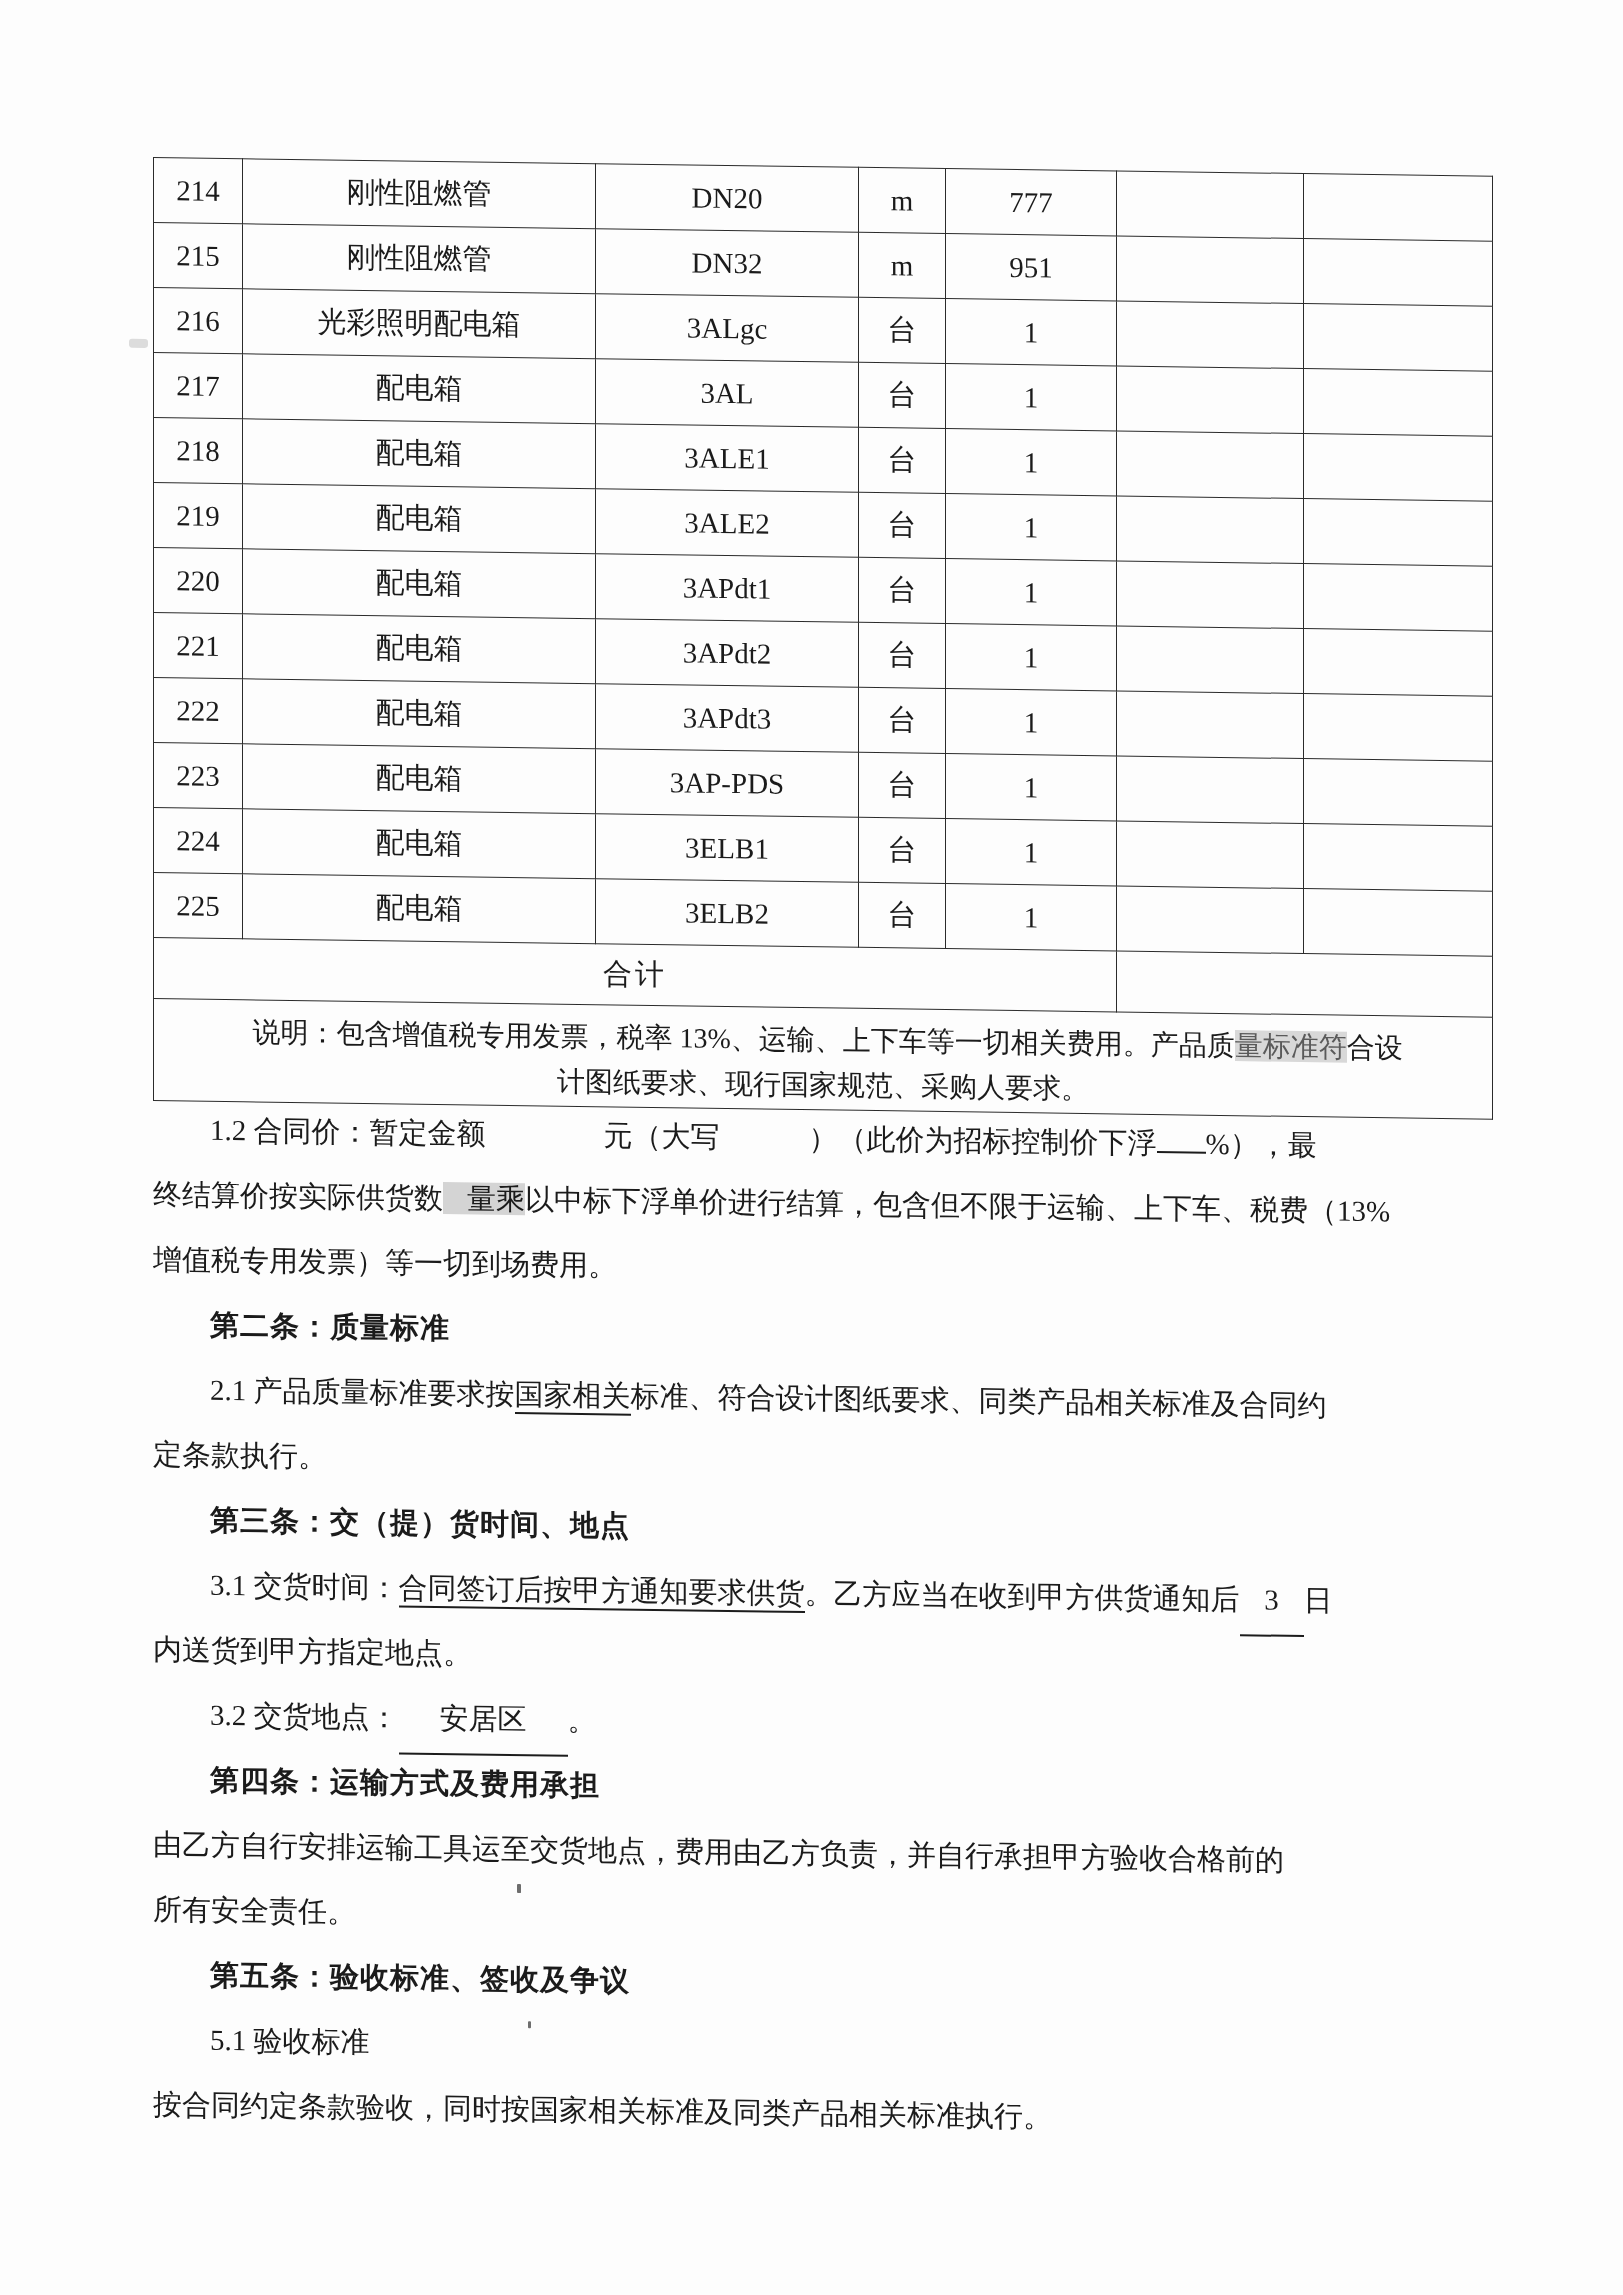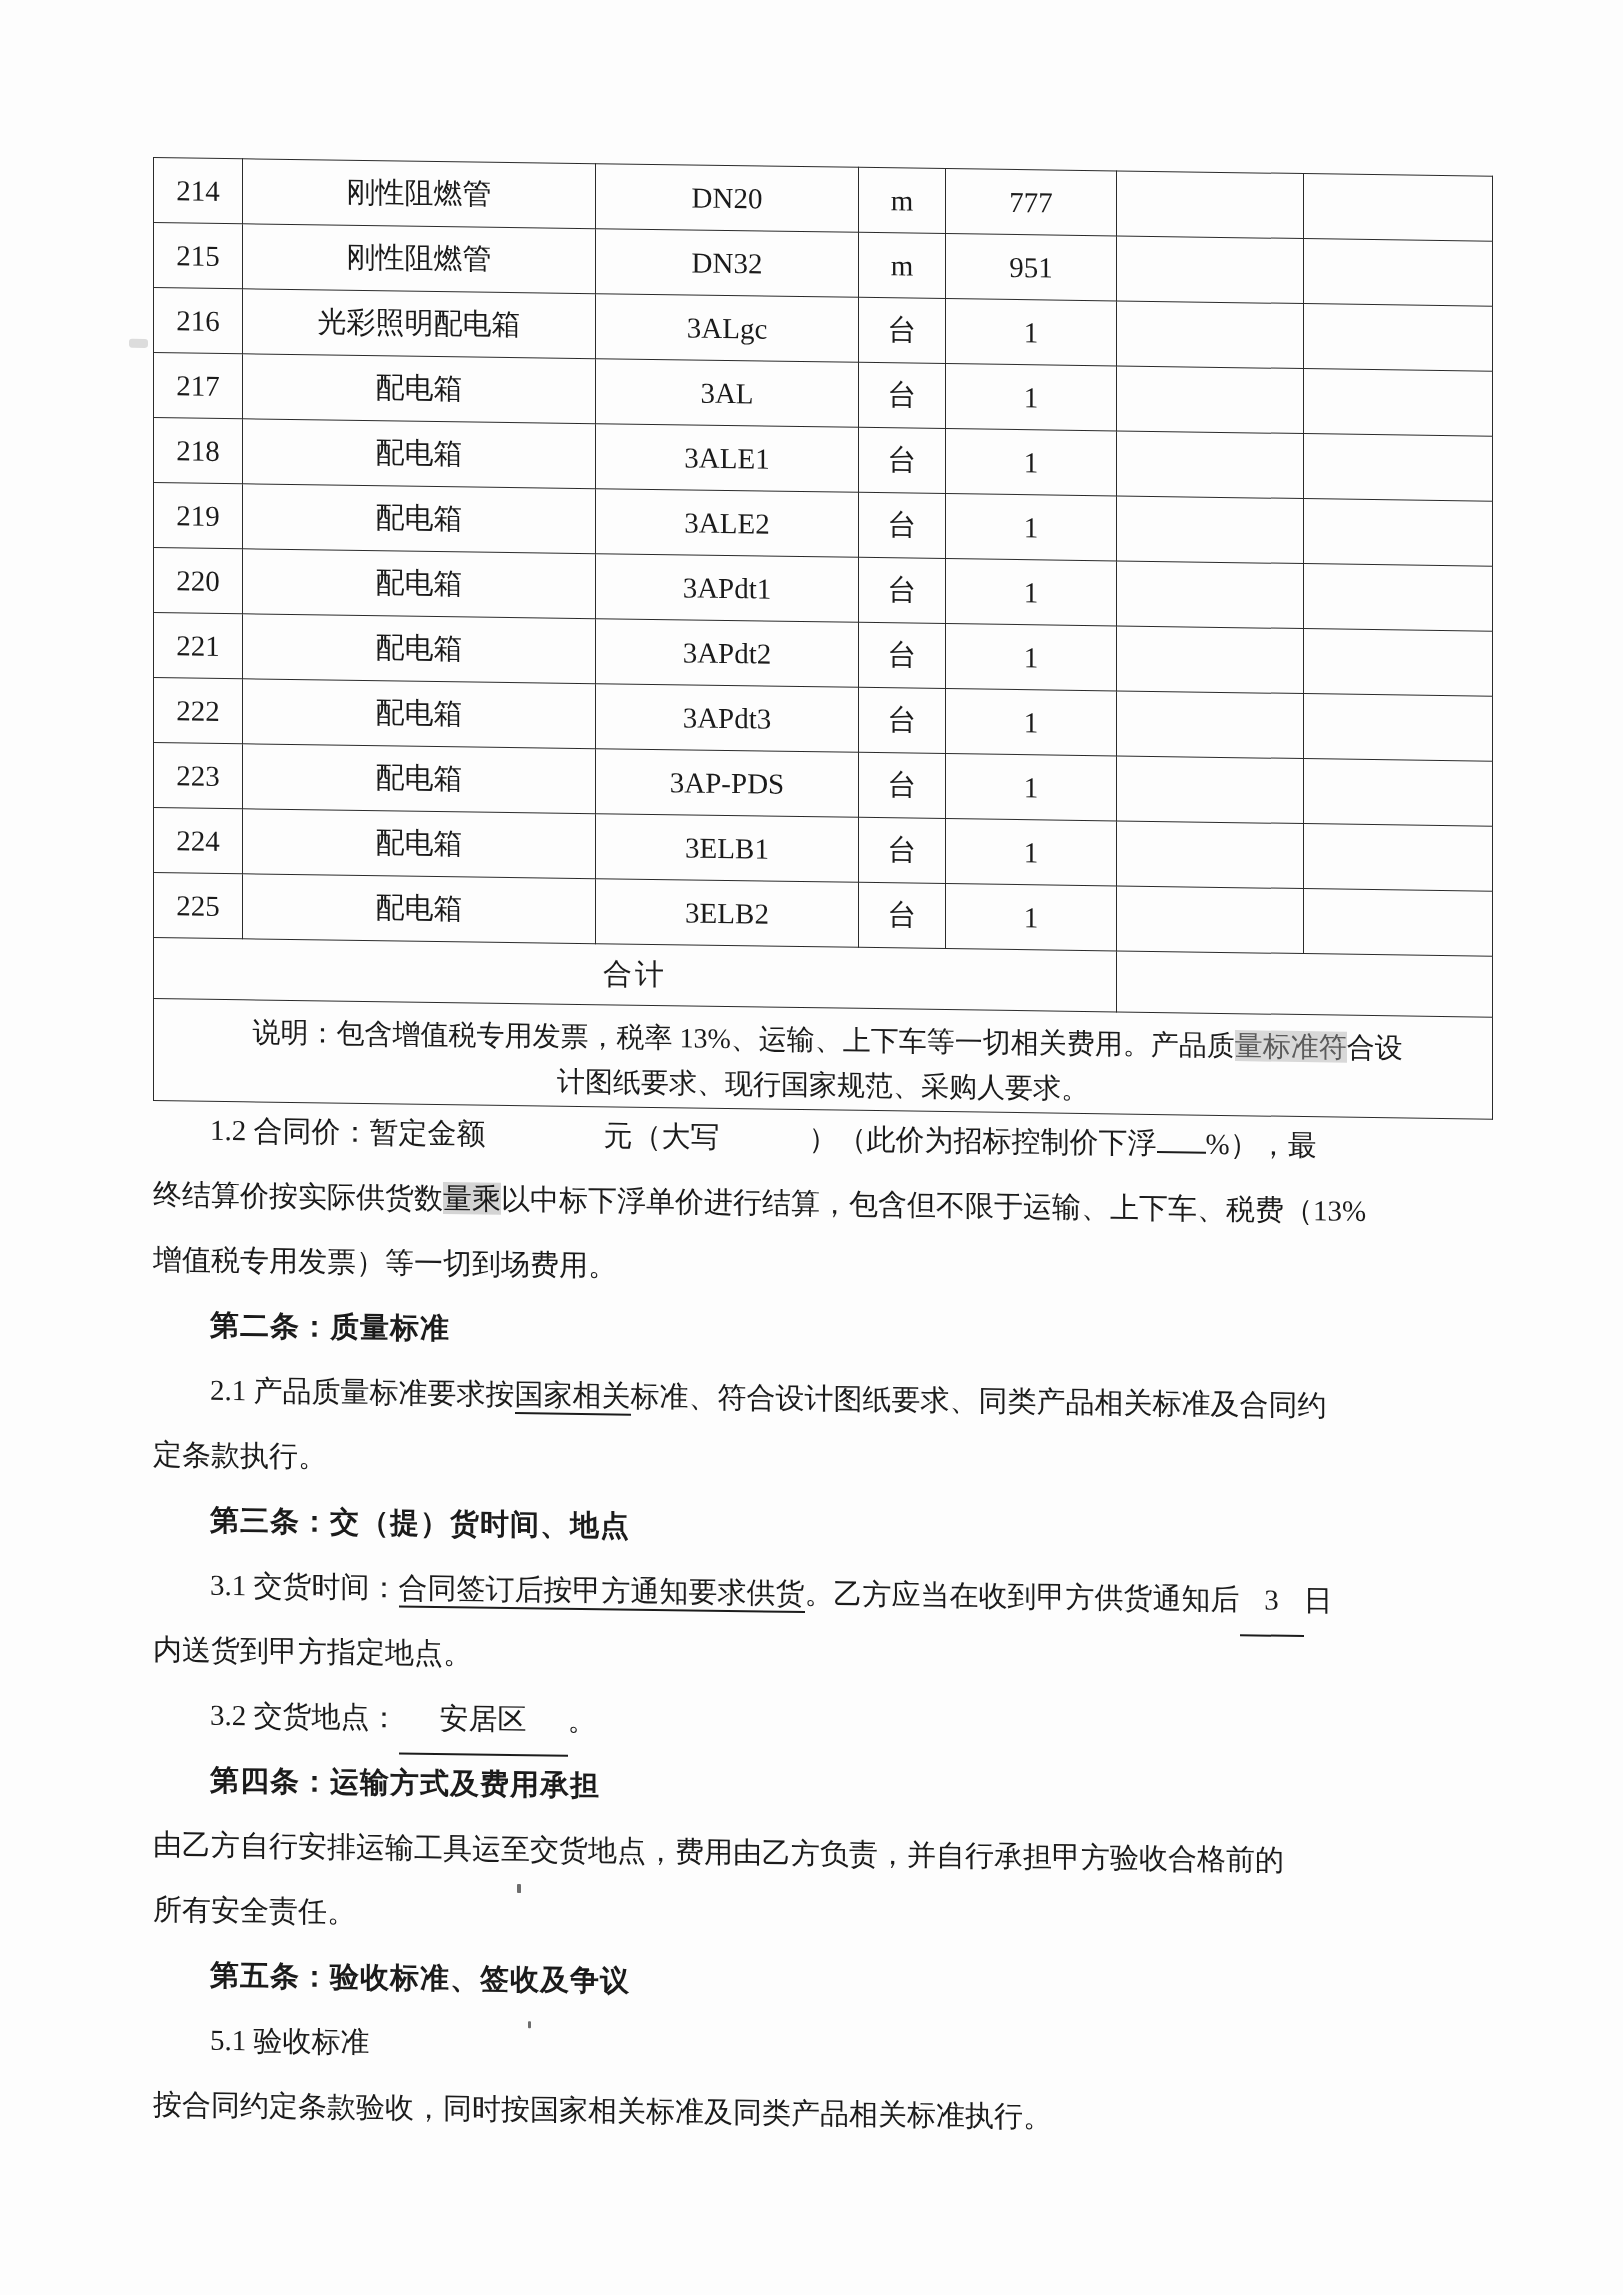--- a/index.html
+++ b/index.html
@@ -27,21 +27,21 @@
   .note-l1{line-height:45px;padding:7.2px 10.2px 0 19.4px;white-space:nowrap;font-size:28px;}
   .note-l2{line-height:45px;text-align:center;font-size:28px;}
 
   
   #bodytext{position:absolute;left:153px;top:1097px;width:1355px;}
   .line{height:65px;line-height:65px;font-size:29px;white-space:nowrap;}
   .line.indent{padding-left:57px;}
   .line.bold{font-weight:700;font-family:"Liberation Sans","DejaVu Sans",sans-serif;letter-spacing:1px;}
   span.u{border-bottom:2.6px solid #1c1c1c;padding-bottom:1.5px;}
   span.blank{display:inline-block;text-align:center;}
-  span.hl{background:#d4d4d4;}
+  span.hl{background:#d4d4d4;padding-left:24px;}
   span.dim{color:#5a5a5a;background:#d8d8d8;}
 
   
   .speck{position:absolute;background:#6e6e6e;border-radius:1px;}
   #speck-1{left:517px;top:1879px;width:3.6px;height:8.7px;}
   #speck-2{left:528px;top:2016px;width:3.1px;height:6.6px;}
   #smudge-1{position:absolute;left:129px;top:339px;width:19.4px;height:9.2px;background:#dcdcdc;border-radius:3.1px;}
 </style>
 </head>
 <body>

